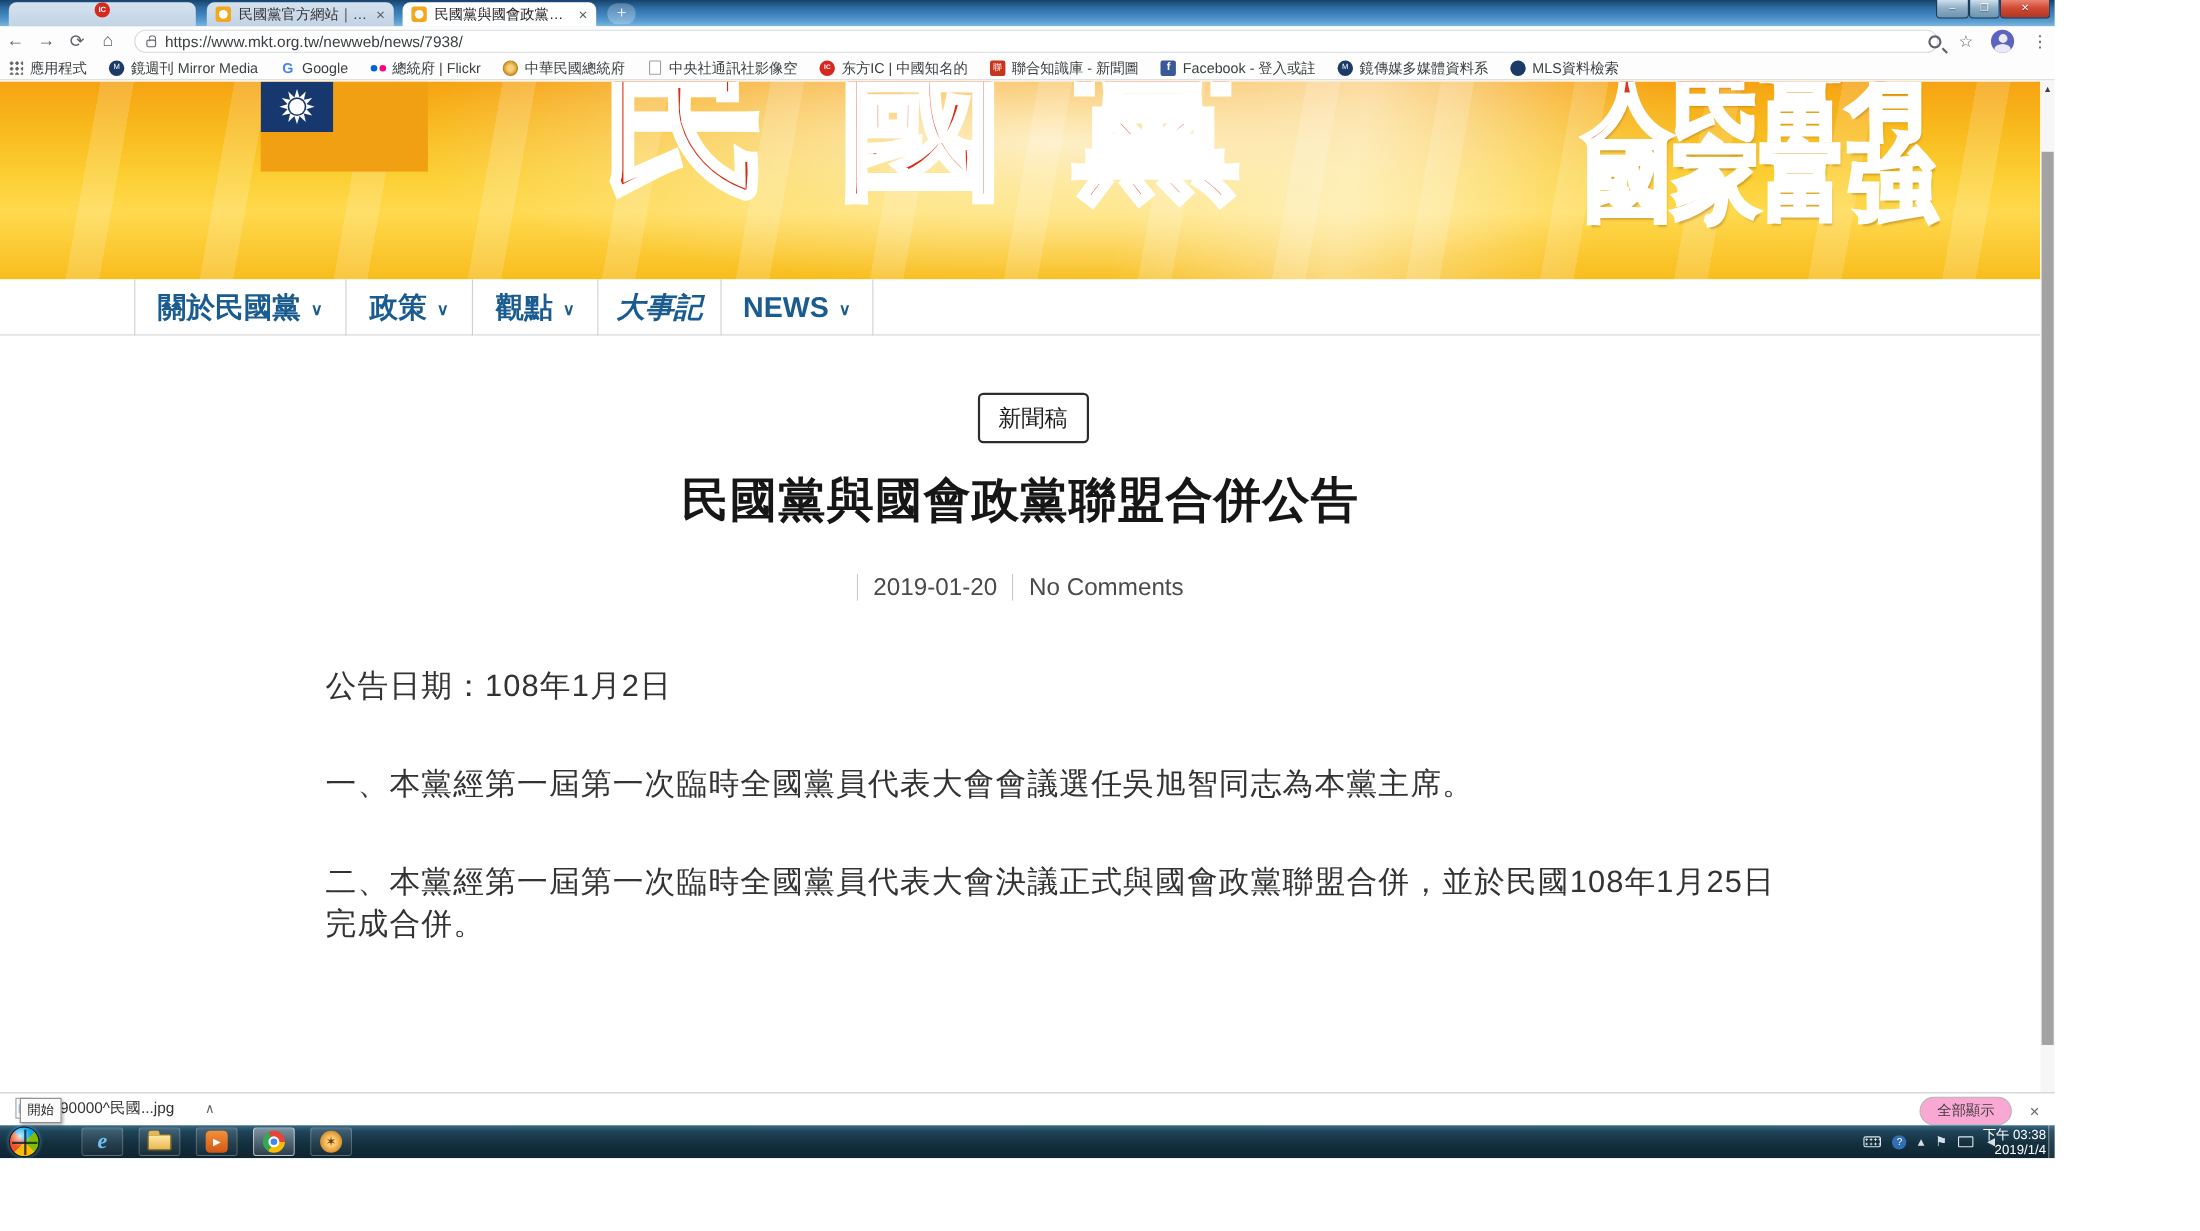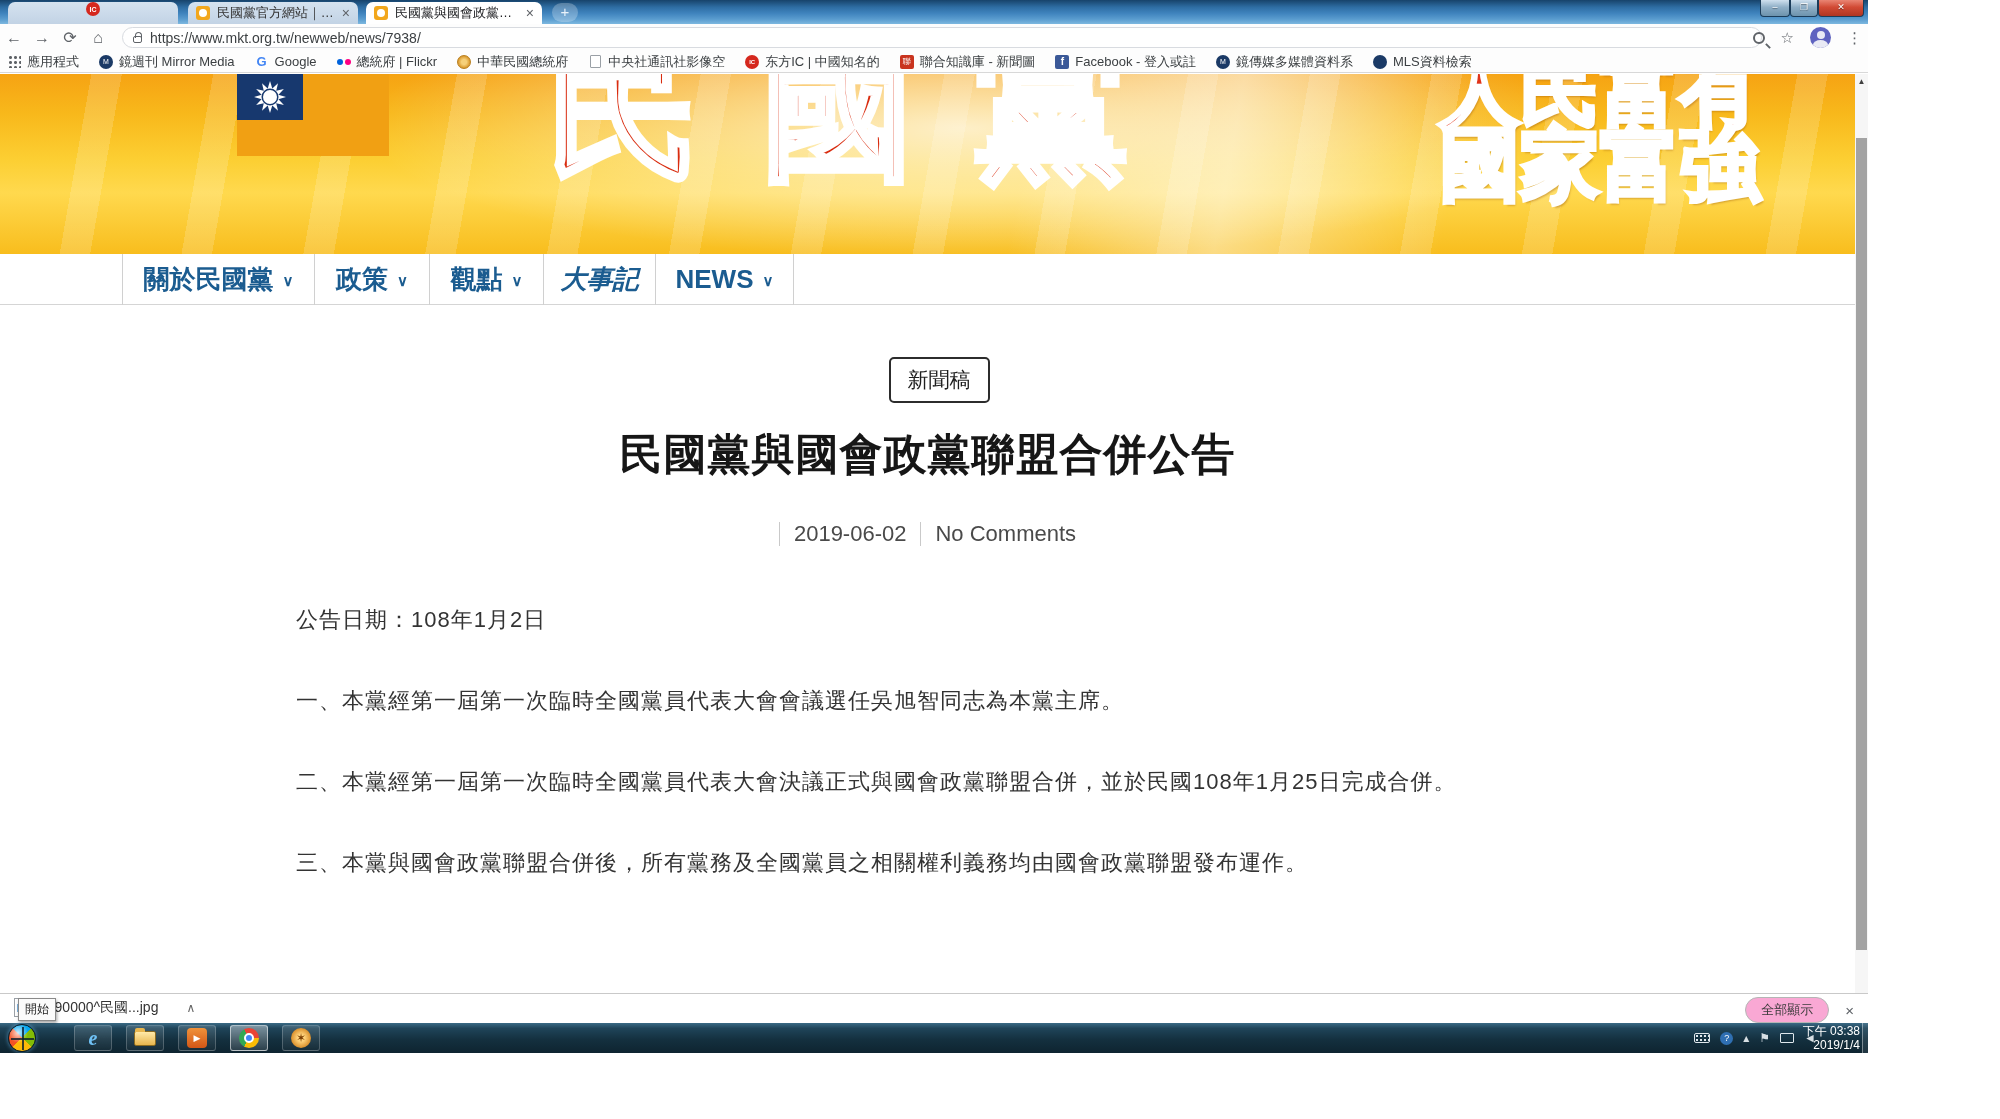--- a/index.html
+++ b/index.html
@@ -94,21 +94,21 @@
   .navitem .chev { font-size:15px; font-weight:bold; margin-top:3px; }
   .w1{width:192px;} .w2{width:115px;} .w3{width:114px;} .w4{width:112px;font-style:italic;} .w5{width:139px;}
 
   
   .article { position:absolute; left:0; top:231px; width:1855px; }
   .badge-wrap { text-align:center; margin-top:52px;margin-left:23px; }
   .badge { display:inline-block; border:2px solid #2c2c2c; border-radius:5px; padding:7px 17px; font-size:21px; color:#1e1e1e; }
   .a-title { text-align:center; margin-top:23px; font-size:43px; font-weight:bold; color:#161616; letter-spacing:1px; }
   .a-meta { text-align:center; margin-top:37px; font-size:22px; color:#4a4a4a; display:flex; justify-content:center; align-items:center; gap:14px; }
   .metabar { width:1px; height:24px; background:#c9c9c9; display:inline-block; }
-  .a-body { margin:58px 0 0 296px; width:1330px; font-size:22px; color:#333; }
+  .a-body { margin:58px 0 0 296px; width:1330px; font-size:28px; color:#333; }
   .a-body p { margin-bottom:51px; letter-spacing:1px; }
 
   
   .shelf { position:absolute; left:0; top:993px; width:1868px; height:30px; background:#fff; border-top:1px solid #c9c9c9; }
   .dl-item { position:absolute; left:14px; top:4px; display:flex; align-items:center; gap:10px; }
   .dl-icon { width:15px; height:19px; border:1px solid #9aa0a6; background:#fff; position:relative; }
   .dl-icon::after { content:""; position:absolute; left:2px; top:5px; width:9px; height:8px; background:linear-gradient(135deg,#7fb3e0 50%,#8cc08c 50%); }
   .dl-name { font-size:14px; color:#333; }
   .dl-caret { font-size:12px; color:#666; margin-left:18px; }
   .tooltip { position:absolute; left:18px; top:4px; background:#fbfbfb; border:1px solid #8a8a8a;
@@ -300,29 +300,28 @@
               <span class="chev">∨</span>
             </div>
         </div>
       </div>
 
       <div class="article">
         <div class="badge-wrap"><span class="badge">新聞稿</span></div>
         <div class="a-title">民國黨與國會政黨聯盟合併公告</div>
         <div class="a-meta">
           <span class="metabar"></span>
-          <span>2019-06-02</span>
+          <span>2019-01-20</span>
           <span class="metabar"></span>
           <span>No Comments</span>
         </div>
         <div class="a-body">
           <p>公告日期：108年1月2日</p>
           <p>一、本黨經第一屆第一次臨時全國黨員代表大會會議選任吳旭智同志為本黨主席。</p>
           <p>二、本黨經第一屆第一次臨時全國黨員代表大會決議正式與國會政黨聯盟合併，並於民國108年1月25日完成合併。</p>
-          <p>三、本黨與國會政黨聯盟合併後，所有黨務及全國黨員之相關權利義務均由國會政黨聯盟發布運作。</p>
         </div>
       </div>
     </div>
 
     <div class="scrollbar">
       <div class="scroll-up">▲</div>
       <div class="scroll-thumb"></div>
     </div>
 
     <div class="shelf">

